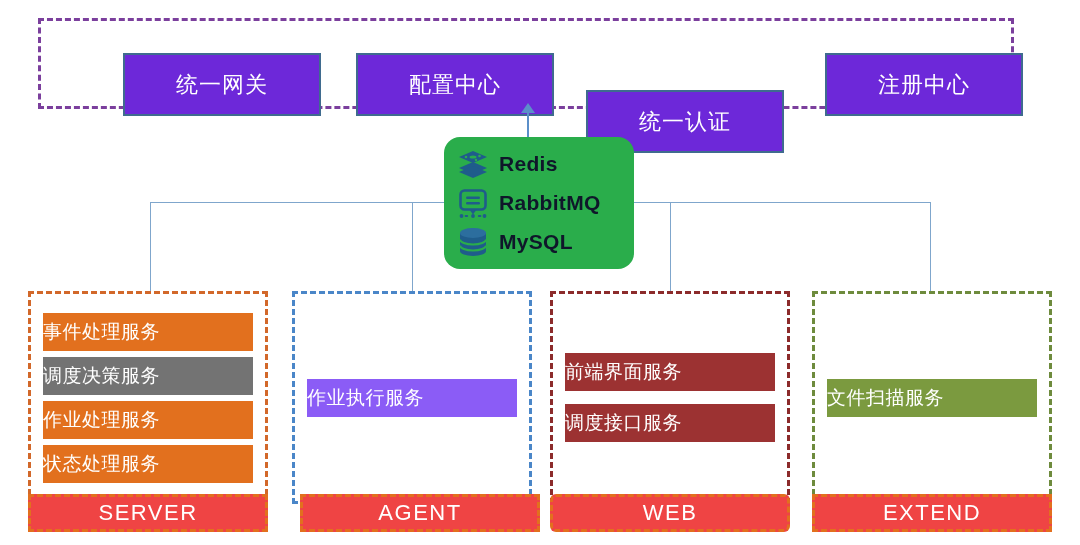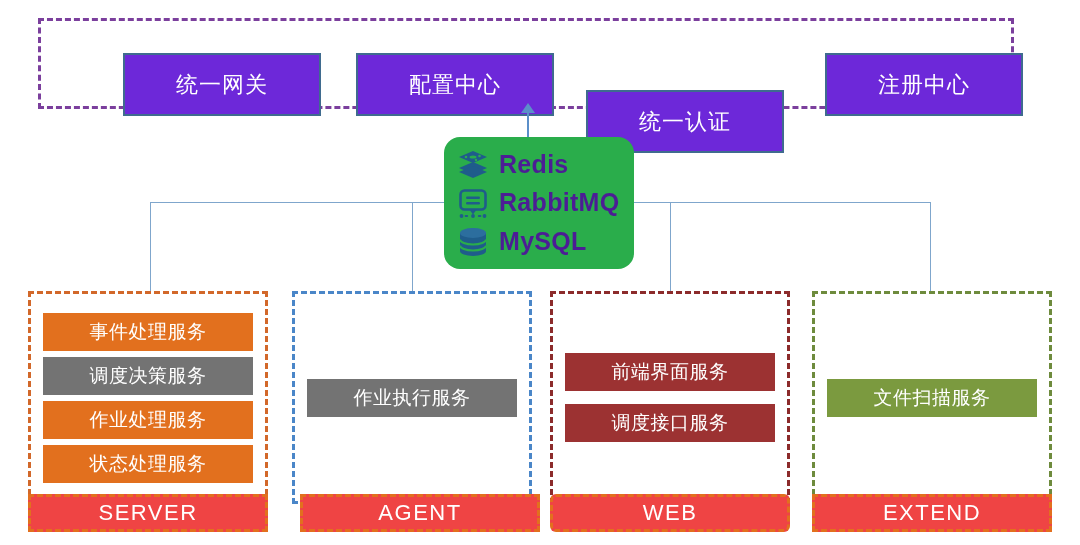--- a/index.html
+++ b/index.html
@@ -73,22 +73,22 @@
   .infra-icon {
     width: 34px;
     height: 34px;
     flex: 0 0 34px;
     margin-right: 9px;
     display: flex;
     align-items: center;
     justify-content: center;
   }
   .infra-label {
-    color: #4c1d95;
-    font-size: 25px;
+    color: #0f172a;
+    font-size: 21px;
     font-weight: bold;
     letter-spacing: 0.3px;
   }
 
   
   .conn {
     position: absolute;
     background: #7FA6CC;
     z-index: 1;
   }
@@ -139,21 +139,21 @@
     align-items: center;
     padding: 0 12px;
     box-sizing: border-box;
   }
   .svc {
     width: 100%;
     height: 38px;
     margin: 3px 0;
     display: flex;
     align-items: center;
-    justify-content: center;
+    justify-content: flex-start;
     box-sizing: border-box;
   }
   .svc span {
     color: #ffffff;
     font-size: 19px;
     letter-spacing: 0.5px;
   }
 
   #col-server { left: 28px;  border-color: #D2682A; }
   #col-agent  { left: 292px; border-color: #4A86C8; }
@@ -273,21 +273,21 @@
         <span>作业处理服务</span>
       </div>
       <div class="svc" style="background:#E2701E;">
         <span>状态处理服务</span>
       </div>
     </div>
   </div>
 
   <div class="column" id="col-agent">
     <div class="col-inner">
-      <div class="svc" style="background:#737373;">
+      <div class="svc" style="background:#8b5cf6;">
         <span>作业执行服务</span>
       </div>
     </div>
   </div>
 
   <div class="column" id="col-web">
     <div class="col-inner">
       <div class="svc" style="background:#9C3232; margin-bottom:10px;">
         <span>前端界面服务</span>
       </div>

